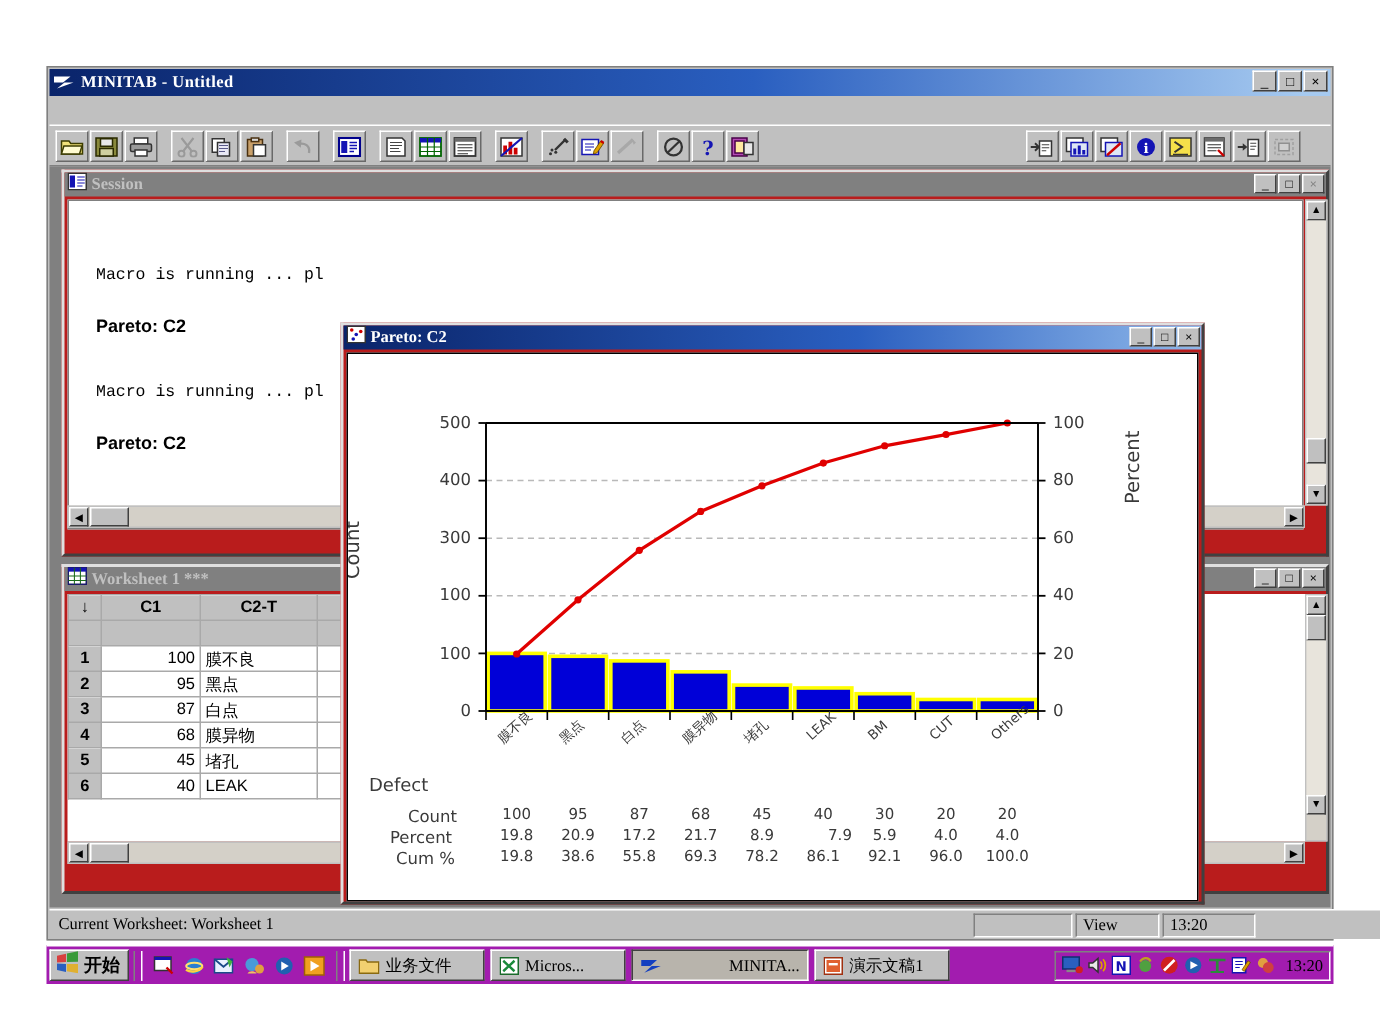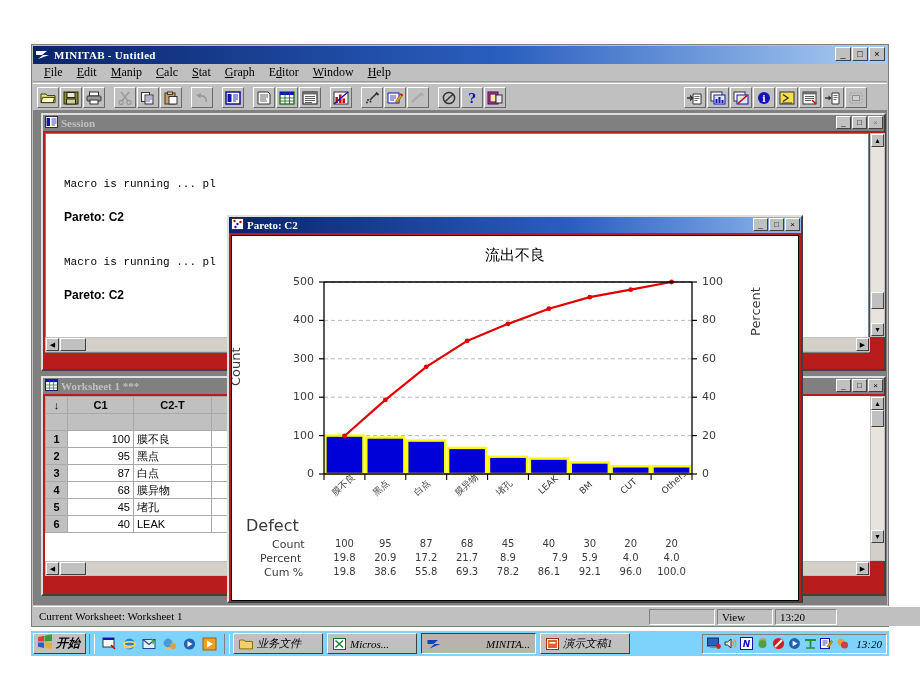--- a/index.html
+++ b/index.html
@@ -91,37 +91,37 @@
   .pareto-title{background:linear-gradient(90deg,#0a246a 0%,#2a5fc0 60%,#8fb8ea 100%);}
   .graph-canvas{position:absolute;left:2px;top:18px;width:568px;height:366px;background:#ffffff;
     border:1px solid #000000;box-sizing:border-box;overflow:hidden;}
 
   .chart-title{position:absolute;width:100%;text-align:center;top:10px;
     font-family:"DejaVu Sans",sans-serif;font-size:15px;color:#000;}
 
   .axis-label{position:absolute;font-family:"DejaVu Sans",sans-serif;font-size:13px;color:#3a3a3a;}
   .tick-text{position:absolute;font-family:"DejaVu Sans",sans-serif;font-size:11px;color:#3a3a3a;white-space:nowrap;}
 
-  .tbl-head{position:absolute;font-family:"DejaVu Sans",sans-serif;font-size:16px;color:#3a3a3a;white-space:nowrap;}
+  .tbl-head{position:absolute;font-family:"DejaVu Sans",sans-serif;font-size:12px;color:#3a3a3a;white-space:nowrap;}
   .tbl-cell{position:absolute;font-family:"DejaVu Sans",sans-serif;font-size:10px;color:#3a3a3a;
     text-align:center;white-space:nowrap;}
   .cat-lbl{position:absolute;font-family:"DejaVu Sans",sans-serif;font-size:9px;color:#3a3a3a;
     transform-origin:left bottom;transform:rotate(-42deg);white-space:nowrap;}
 
   
   .status-bar{position:absolute;left:1px;top:561px;width:916px;height:20px;background:#c0c0c0;
     border-top:1px solid #ffffff;box-sizing:border-box;display:flex;align-items:center;}
   .sb-cell{font-family:"Liberation Serif",serif;font-size:11px;color:#000;
     border:1px solid #808080;border-right-color:#ffffff;border-bottom-color:#ffffff;
     height:16px;line-height:15px;box-sizing:border-box;padding:0 4px;margin-left:2px;white-space:nowrap;}
   .sb-cell.flat{border:none;}
 
   
-  .taskbar{position:absolute;left:31px;top:630px;width:858px;height:26px;background:#7dd3fc;
-    border-top:1px solid #ffffff;box-sizing:border-box;display:flex;align-items:center;padding:0 2px;font-style:italic;}
+  .taskbar{position:absolute;left:31px;top:630px;width:858px;height:26px;background:#a21caf;
+    border-top:1px solid #ffffff;box-sizing:border-box;display:flex;align-items:center;padding:0 2px;}
   .start-btn{height:21px;background:#c0c0c0;border:1px solid #ffffff;
     border-right-color:#404040;border-bottom-color:#404040;box-sizing:border-box;
     display:flex;align-items:center;gap:3px;padding:0 5px 0 3px;font-family:"Liberation Serif",serif;
     font-size:12px;font-weight:bold;color:#000;}
   .tb-sep{width:4px;height:20px;border-left:1px solid #808080;border-right:1px solid #ffffff;margin:0 3px;}
   .qlaunch{display:flex;align-items:center;gap:5px;padding:0 4px;}
   .task-btn{height:21px;min-width:90px;background:#c0c0c0;border:1px solid #ffffff;
     border-right-color:#404040;border-bottom-color:#404040;box-sizing:border-box;
     display:flex;align-items:center;gap:4px;padding:0 5px;font-family:"Liberation Serif",serif;
     font-size:11px;color:#000;margin-right:4px;white-space:nowrap;overflow:hidden;}
@@ -145,31 +145,20 @@
         </svg>
       </span>
       <span class="title-text">MINITAB - Untitled</span>
       <span class="tb-btns">
         <span class="tb-btn">_</span>
         <span class="tb-btn">□</span>
         <span class="tb-btn">×</span>
       </span>
     </div>
 
-    <div class="menu-bar">
-      <span class="menu-item"><u>F</u><span>ile</span></span>
-      <span class="menu-item"><u>E</u>dit</span>
-      <span class="menu-item"><u>M</u>anip</span>
-      <span class="menu-item"><u>C</u>alc</span>
-      <span class="menu-item"><u>S</u>tat</span>
-      <span class="menu-item"><u>G</u>raph</span>
-      <span class="menu-item">E<u>d</u>itor</span>
-      <span class="menu-item"><u>W</u>indow</span>
-      <span class="menu-item"><u>H</u>elp</span>
-    </div>
 
     <div class="toolbar">
       <div class="tgroup" style="left:4px;">
 
         <span class="tbtn raised">
           <svg width="16" height="14" viewBox="0 0 16 14">
               <path d="M1 3h5l1.2 1.6H15v7H1z" fill="#f2e27a" stroke="#3d3d00"></path>
               <path d="M2.6 6.4h12L13 11.6H1z" fill="#fffbd0" stroke="#3d3d00"></path>
             </svg>
           </span>
@@ -564,21 +553,20 @@
           <span class="ct-text">Pareto: C2</span>
           <span class="ct-btns">
             <span class="ct-btn">_</span>
             <span class="ct-btn">□</span>
             <span class="ct-btn">×</span>
           </span>
         </div>
 
         <div class="graph-canvas">
 
-          <div class="chart-title">流出不良</div>
 
           <div class="axis-label" style="left:-4px;top:150px;transform:rotate(-90deg);transform-origin:left top;">Count</div>
           <div class="axis-label" style="left:516px;top:100px;transform:rotate(-90deg);transform-origin:left top;">Percent</div>
           <div class="tbl-head" style="left:14px;top:280px;">Defect</div>
 
           <svg id="plot" width="568" height="366" viewBox="0 0 568 366" style="position:absolute;left:0;top:0;">
               <line x1="92" y1="199.6" x2="460" y2="199.6" stroke="#b9b9b9" stroke-width="1" stroke-dasharray="4 3"></line>
               <line x1="92" y1="161.2" x2="460" y2="161.2" stroke="#b9b9b9" stroke-width="1" stroke-dasharray="4 3"></line>
               <line x1="92" y1="122.80000000000001" x2="460" y2="122.80000000000001" stroke="#b9b9b9" stroke-width="1" stroke-dasharray="4 3"></line>
               <line x1="92" y1="84.39999999999998" x2="460" y2="84.39999999999998" stroke="#b9b9b9" stroke-width="1" stroke-dasharray="4 3"></line>

